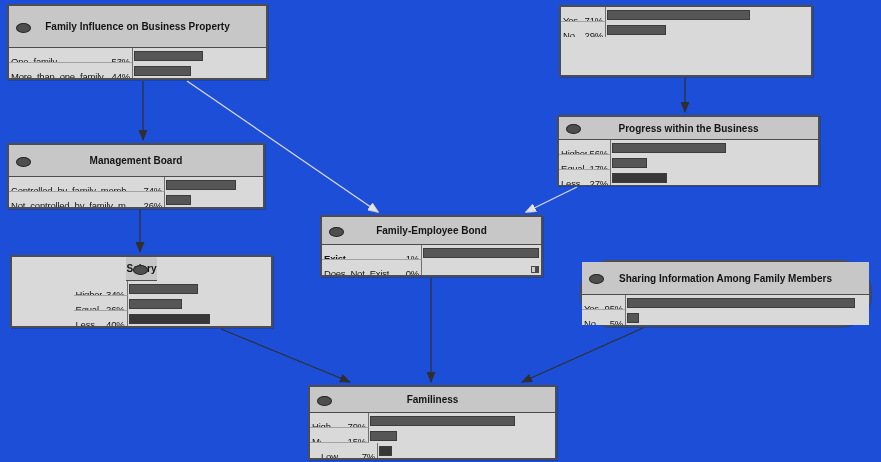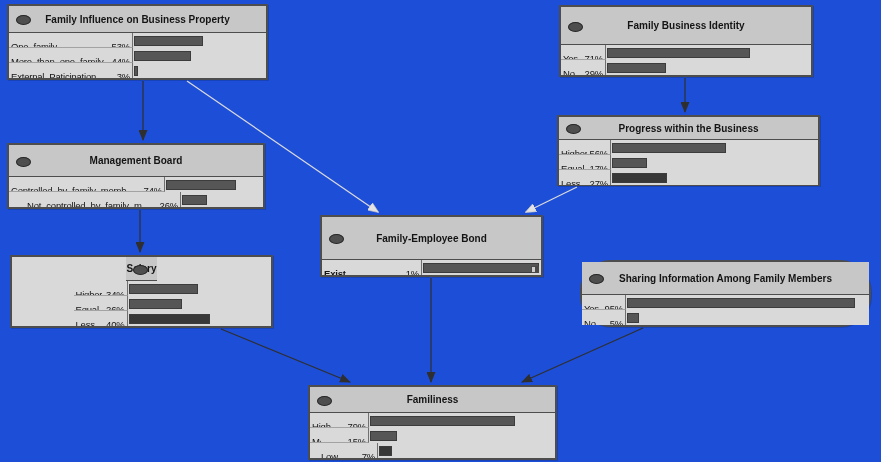--- a/index.html
+++ b/index.html
@@ -146,36 +146,23 @@
           </div>
           <div class="state-row">
             <div class="lbl" style="width: 124px; flex: 0 0 124px;">
               <span class="state-name">More_than_one_family</span>
               <span class="state-pct">44%</span>
             </div>
             <div class="bar-area">
               <div class="bar" style="width: 57px;"></div>
             </div>
           </div>
-          <div class="state-row">
-            <div class="lbl" style="width: 124px; flex: 0 0 124px;">
-              <span class="state-name">External_Paticipation</span>
-              <span class="state-pct">3%</span>
-            </div>
-            <div class="bar-area">
-              <div class="bar" style="width: 4px;"></div>
-            </div>
-          </div>
         </div>
       </div>
       <div class="node" style="left: 559px; top: 5px; width: 254px; height: 72px;">
-        <div class="title-bar">
-          <span class="oval-icon"></span>
-          <span class="title-text">Family Business Identity</span>
-        </div>
         <div class="rows">
           <div class="state-row">
             <div class="lbl" style="width: 45px; flex: 0 0 45px;">
               <span class="state-name">Yes</span>
               <span class="state-pct">71%</span>
             </div>
             <div class="bar-area">
               <div class="bar" style="width: 143px;"></div>
             </div>
           </div>
@@ -199,21 +186,21 @@
           <div class="state-row">
             <div class="lbl" style="width: 156px; flex: 0 0 156px;">
               <span class="state-name">Controlled_by_family_memb ...</span>
               <span class="state-pct">74%</span>
             </div>
             <div class="bar-area">
               <div class="bar" style="width: 70px;"></div>
             </div>
           </div>
           <div class="state-row">
-            <div class="lbl" style="width: 156px; flex: 0 0 156px; margin-left: 16px;">
+            <div class="lbl" style="width: 156px; flex: 0 0 156px;">
               <span class="state-name">Not_controlled_by_family_m...</span>
               <span class="state-pct">26%</span>
             </div>
             <div class="bar-area">
               <div class="bar" style="width: 25px;"></div>
             </div>
           </div>
         </div>
       </div>
       <div class="node" style="left: 557px; top: 115px; width: 263px; height: 71px;">
@@ -294,20 +281,29 @@
         <div class="rows">
           <div class="state-row emphasis">
             <div class="lbl" style="width: 100px; flex: 0 0 100px;">
               <span class="state-name">Exist</span>
               <span class="state-pct">1%</span>
             </div>
             <div class="bar-area">
               <div class="bar" style="width: 116px;"></div>
             </div>
           </div>
+          <div class="state-row">
+            <div class="lbl" style="width: 100px; flex: 0 0 100px;">
+              <span class="state-name">Does_Not_Exist</span>
+              <span class="state-pct">0%</span>
+            </div>
+            <div class="bar-area">
+              <div class="bar zero" style="width: 0px;"></div>
+            </div>
+          </div>
         </div>
         <span class="corner-icon"></span>
       </div>
       <div class="node" style="left: 580px; top: 260px; width: 291px; height: 67px; border-radius: 31px;">
         <div class="title-bar">
           <span class="oval-icon"></span>
           <span class="title-text">Sharing Information Among Family Members</span>
         </div>
         <div class="rows">
           <div class="state-row">

